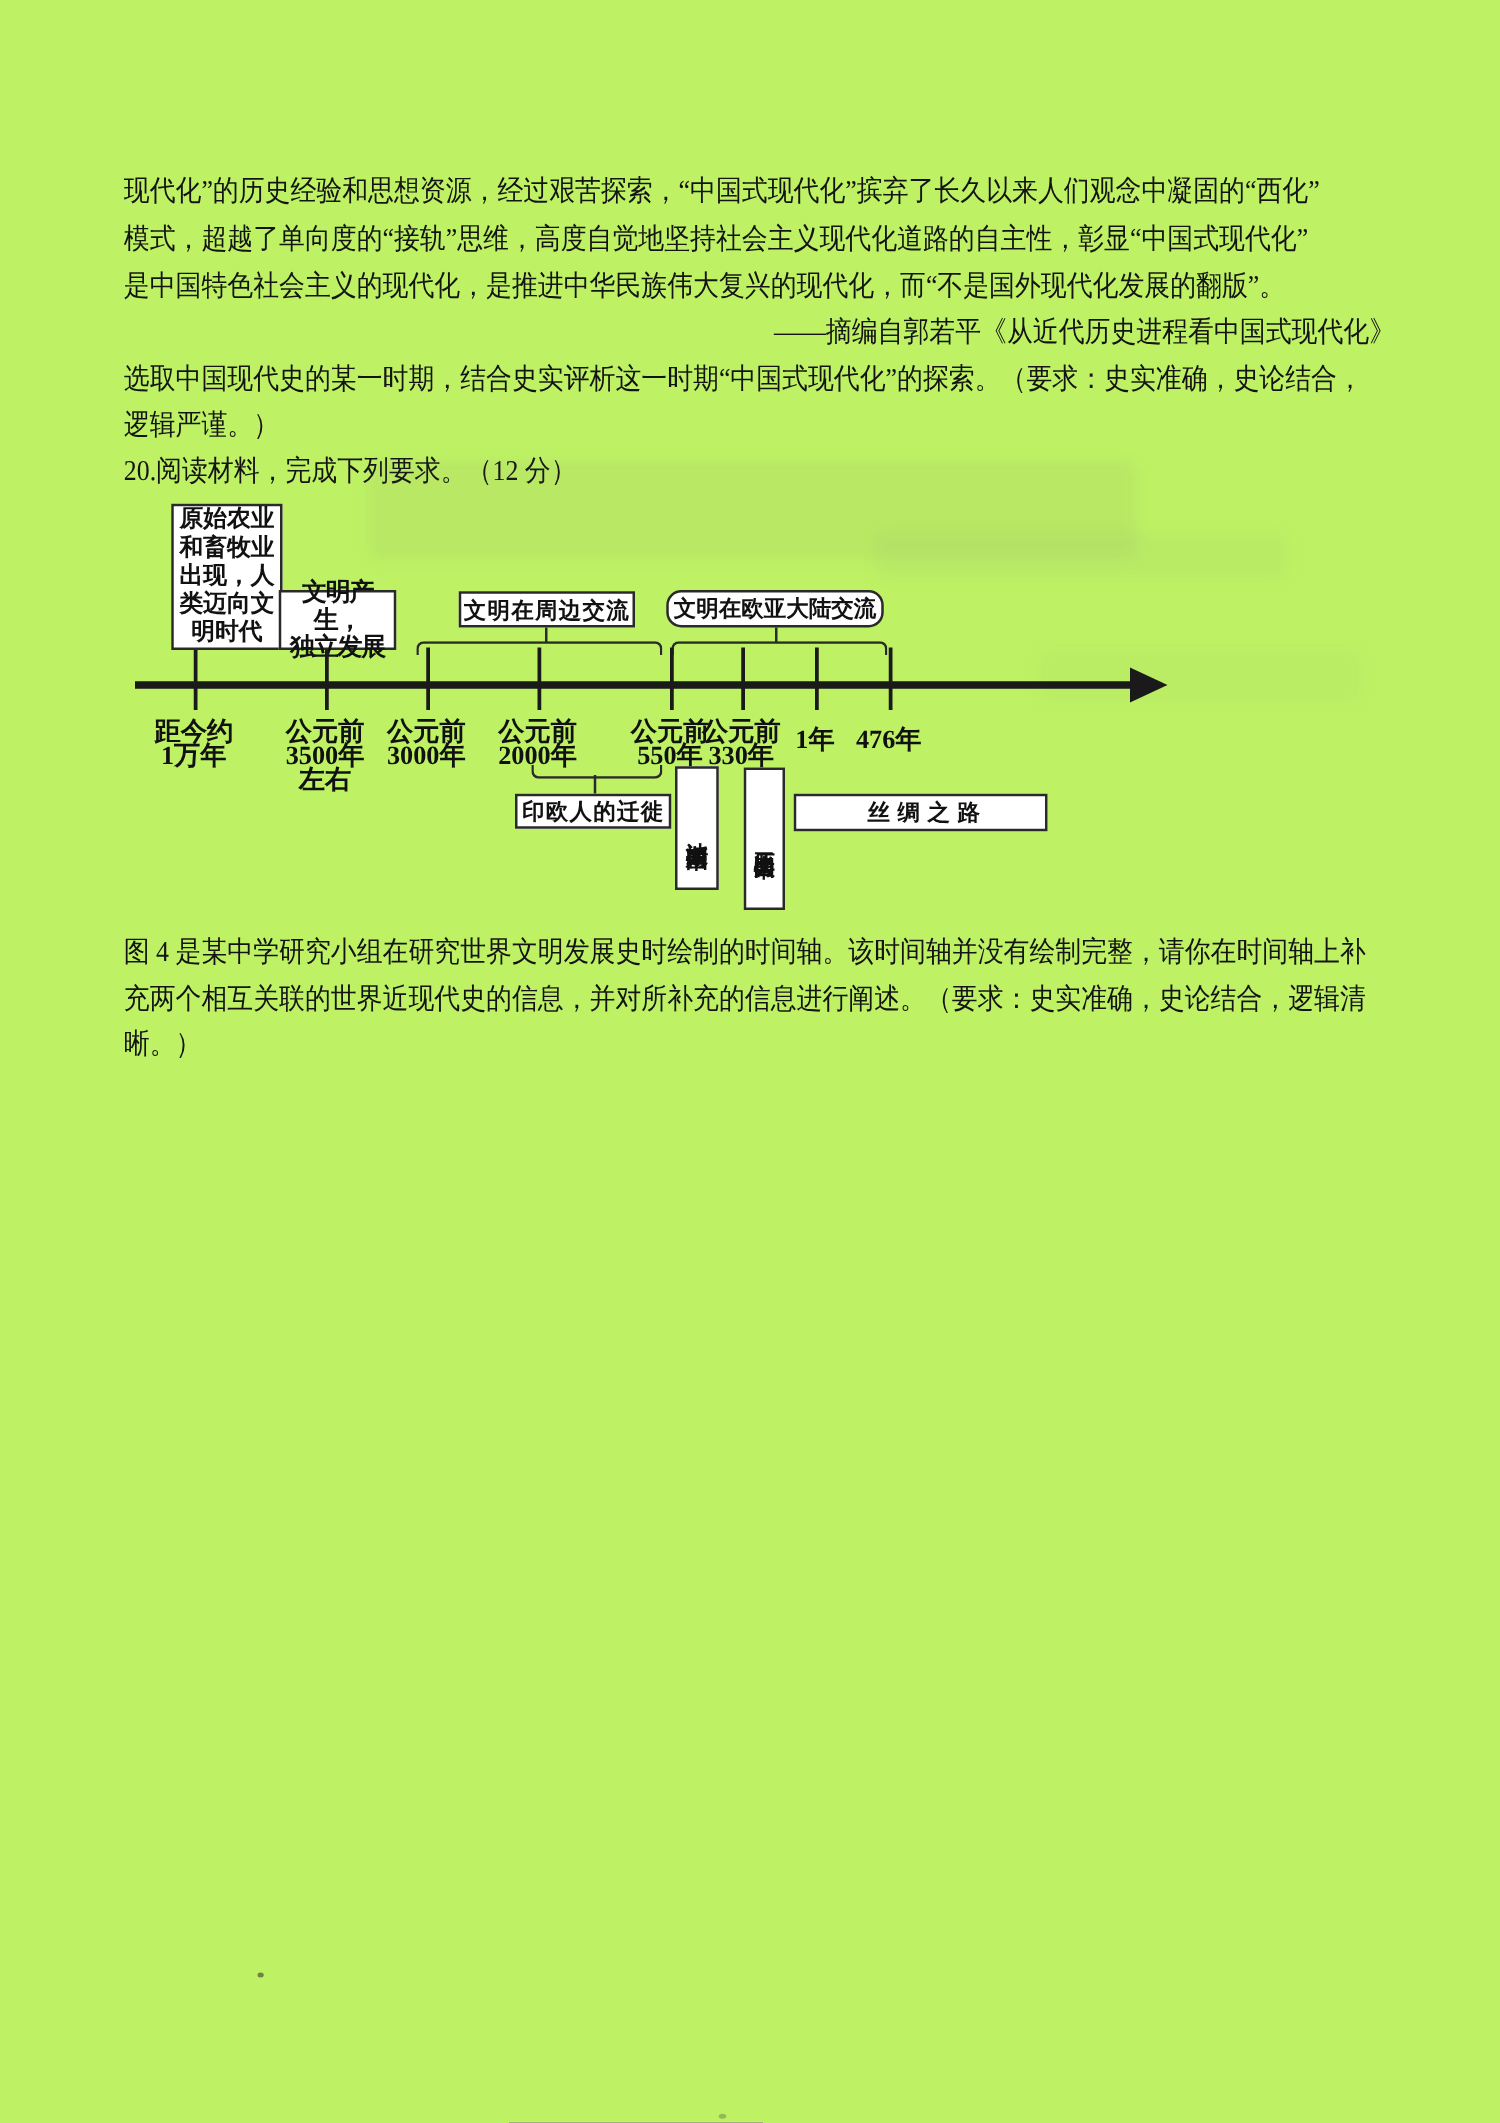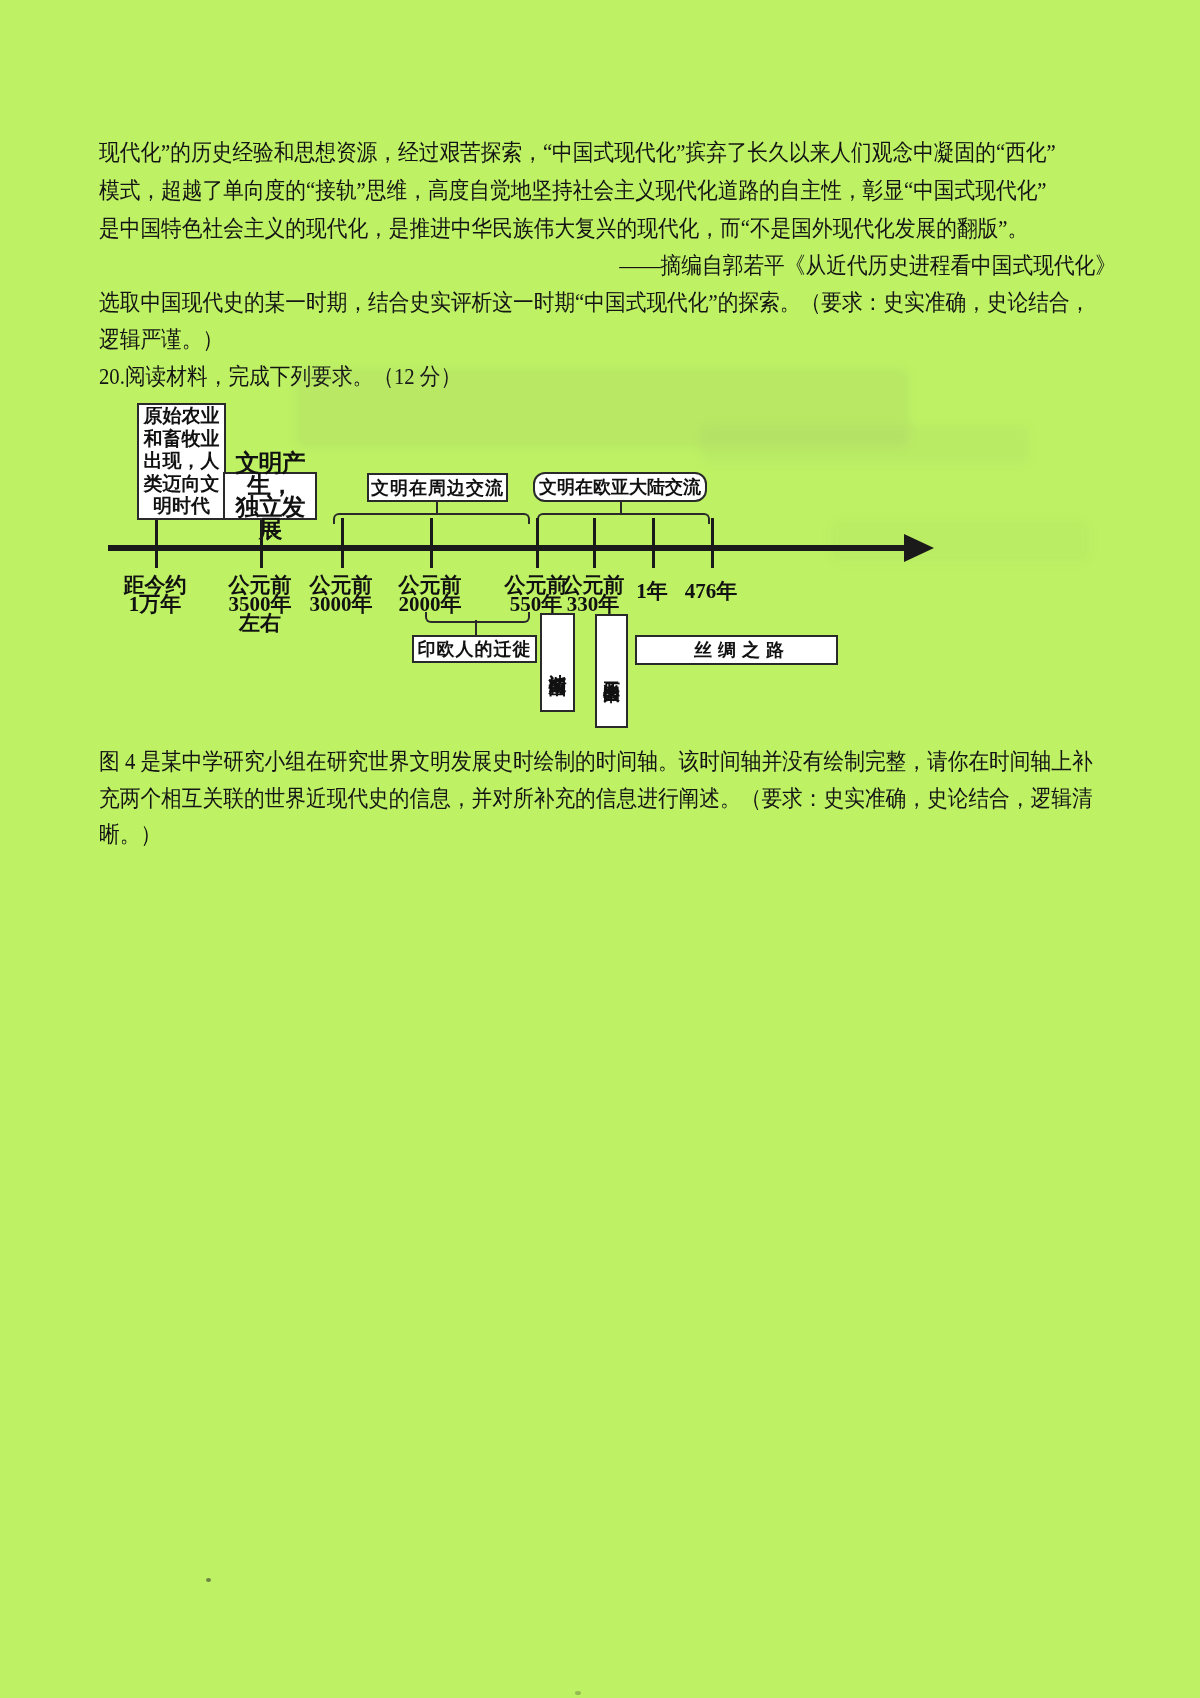--- a/index.html
+++ b/index.html
@@ -21,21 +21,21 @@
 
   
   .fig{position:absolute;}
   .evbox{
     position:absolute;border:2px solid #2a2a2a;background:#fff;
     font-weight:bold;text-align:center;color:#111;
     display:flex;align-items:center;justify-content:center;
   }
   .prel{white-space:pre-line;}
   #box-origin{left:113px;top:403px;width:85px;height:113px;font-size:19px;line-height:22.5px;margin-left:24px;}
-  #box-born{left:223px;top:472px;width:90px;height:44px;font-size:24px;line-height:22px;letter-spacing:-1px;}
+  #box-born{left:223px;top:472px;width:90px;height:44px;font-size:20px;line-height:22px;letter-spacing:-1px;}
   #box-nearby{left:367px;top:473px;width:137px;height:25px;font-size:18px;letter-spacing:1px;}
   #box-eurasia{left:533px;top:472px;width:170px;height:26px;font-size:18px;border-radius:12px;}
   #box-indo{left:412px;top:635px;width:121px;height:24px;font-size:18px;letter-spacing:1px;}
   #box-persia{left:540px;top:613px;width:31px;height:95px;font-size:18px;
     writing-mode:vertical-rl;text-orientation:upright;letter-spacing:2px;}
   #box-alex{left:595px;top:614px;width:29px;height:110px;font-size:17px;
     writing-mode:vertical-rl;text-orientation:upright;letter-spacing:1px;}
   #box-silk{left:635px;top:635px;width:188px;height:26px;font-size:18px;letter-spacing:6px;padding-left:11px;}
 
   .axis{position:absolute;left:108px;top:545px;width:798px;height:6px;background:#1a1a1a;}

